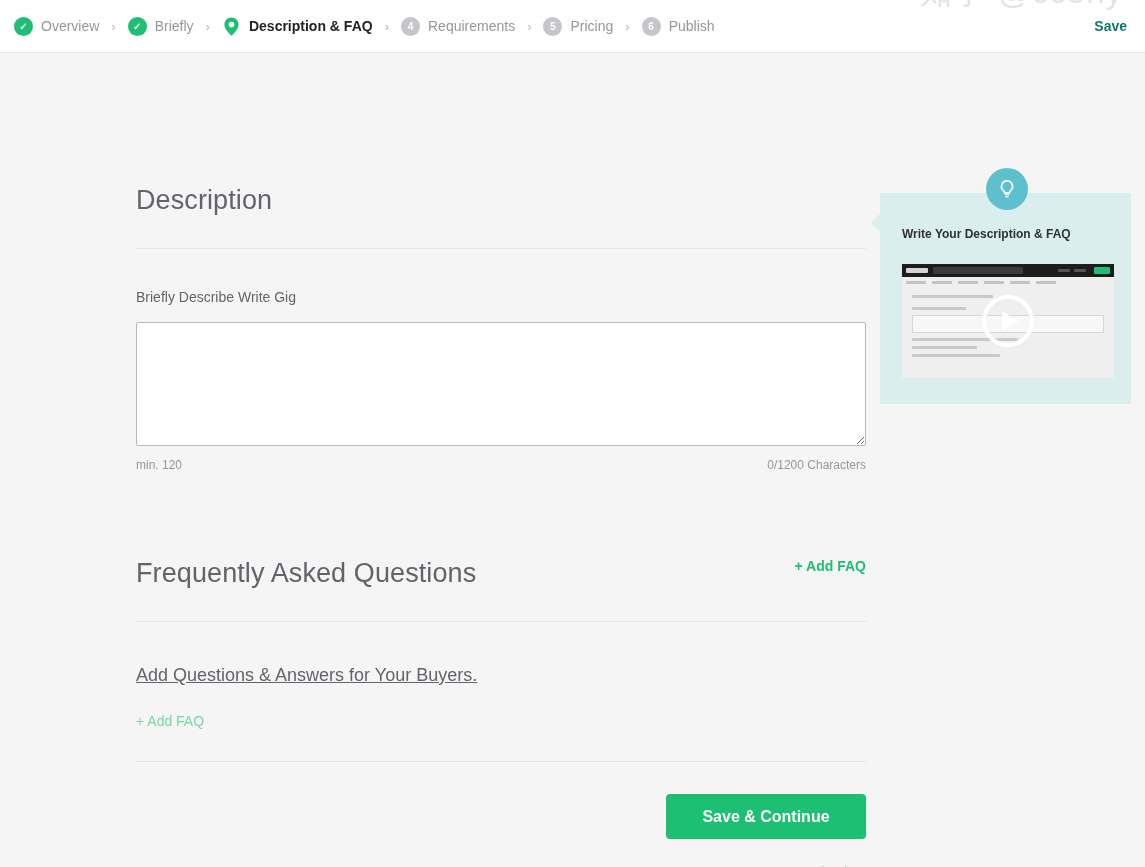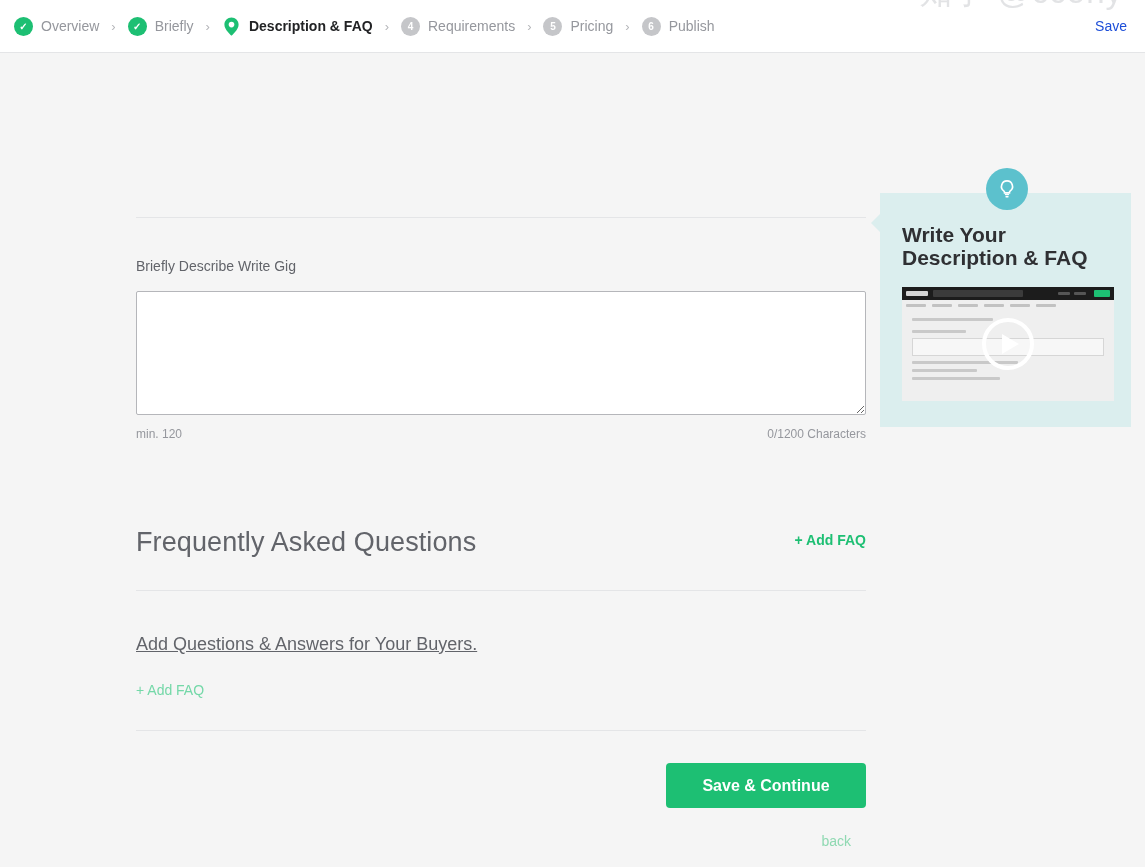--- a/index.html
+++ b/index.html
@@ -42,22 +42,22 @@
   }
   .step.is-current .step-label { color: #222325; font-weight: bold; }
   .chevron {
     margin: 0 12px;
     color: #b5b6ba;
     font-size: 13px;
     line-height: 1;
   }
   .save-link {
     font-size: 14px;
-    color: #1d4ed8;
-    font-weight: normal;
+    color: #0f766e;
+    font-weight: bold;
     cursor: pointer;
     white-space: nowrap;
   }
 
   
   .page { position: relative; }
   .content {
     position: absolute;
     left: 136px; top: 132px;
     width: 730px;
@@ -88,21 +88,21 @@
   .meta-row {
     display: flex;
     justify-content: space-between;
     margin-top: 8px;
     font-size: 12px;
     color: #95979d;
   }
 
   
   .faq-block { margin-top: 86px; position: relative; }
-  .faq-head { display: flex; align-items: center; justify-content: space-between; }
+  .faq-head { display: flex; align-items: flex-start; justify-content: space-between; }
   .add-faq-top {
     font-size: 14px;
     font-weight: bold;
     color: #1dbf73;
     cursor: pointer;
     padding-bottom: 5px;
   }
   .faq-note { font-size: 18px; color: #62646a; margin-top: 43px; text-decoration: underline; }
   .add-faq-bottom {
     font-size: 14px;
@@ -155,21 +155,21 @@
   .tip-bulb {
     position: absolute;
     left: 106px; top: -25px;
     width: 42px; height: 42px;
     border-radius: 50%;
     background: #5cc1cd;
     display: flex; align-items: center; justify-content: center;
   }
   .tip-title {
     padding-top: 30px;
-    font-size: 21px;
+    font-size: 12px;
     line-height: 23px;
     font-weight: bold;
     color: #2f3033;
   }
   .video {
     position: relative;
     margin-top: 18px;
     width: 212px; height: 114px;
     background: #9a9a9a;
     overflow: hidden;
@@ -268,20 +268,21 @@
     </div>
 
   </div>
   <div class="save-link">Save</div>
 </div>
 
 <div class="page">
 
   <div class="content">
 
+    <h1 class="section-title">Description</h1>
     <div class="hr"></div>
 
     <div class="field-label">Briefly Describe Write Gig</div>
     <textarea class="textarea" placeholder="" style=""></textarea>
 
     <div class="meta-row">
       <span>min. 120</span>
       <span>0/1200 Characters</span>
     </div>
 

